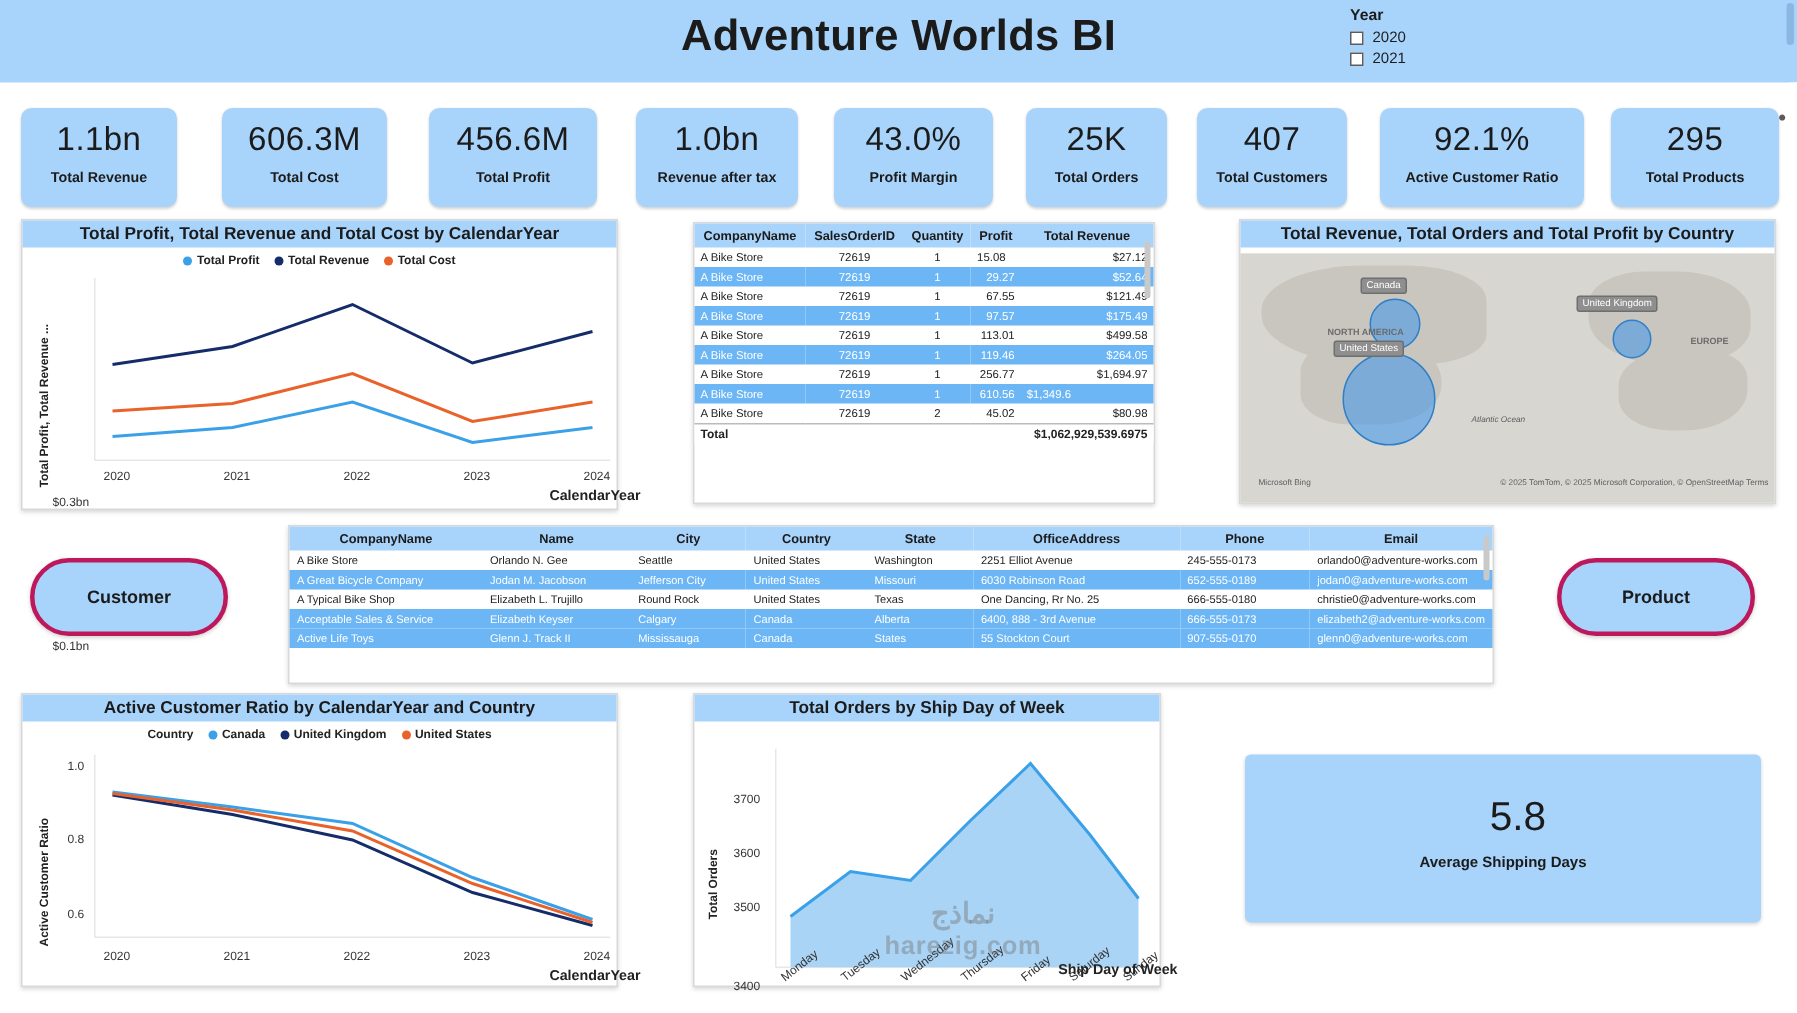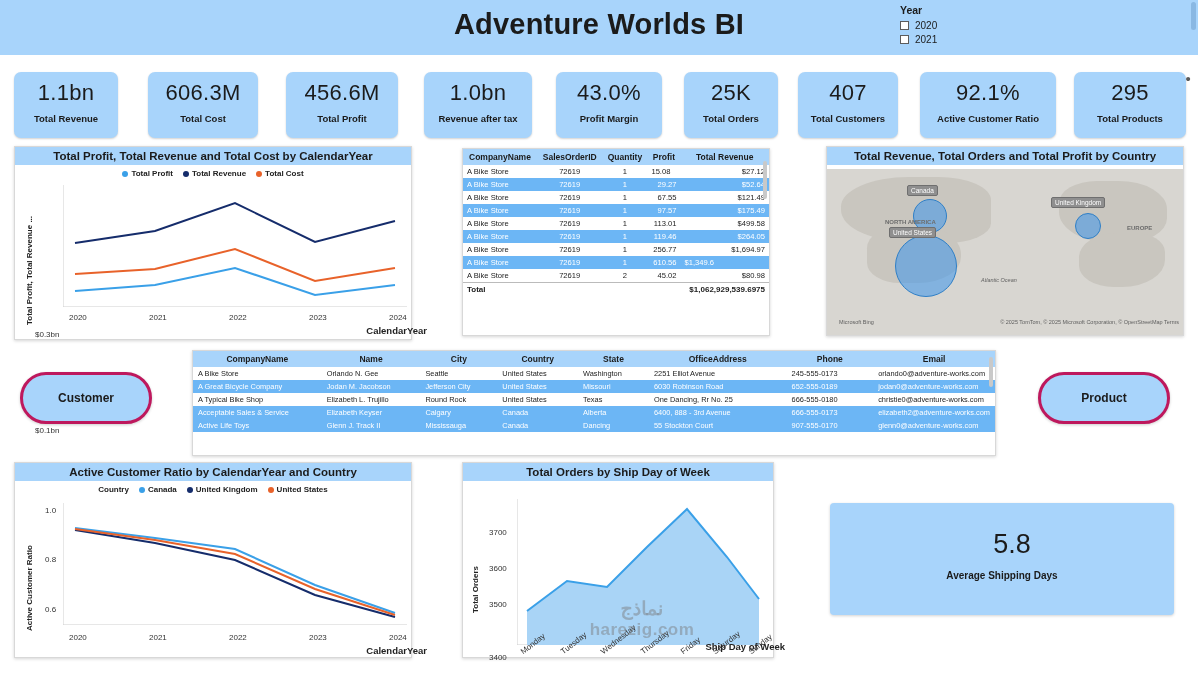--- a/index.html
+++ b/index.html
@@ -412,21 +412,21 @@
           <td>Alberta</td>
           <td>6400, 888 - 3rd Avenue</td>
           <td>666-555-0173</td>
           <td>elizabeth2@adventure-works.com</td>
         </tr>
       <tr class="alt">
           <td>Active Life Toys</td>
           <td>Glenn J. Track II</td>
           <td>Mississauga</td>
           <td>Canada</td>
-          <td>Dancing</td>
+          <td>States</td>
           <td>55 Stockton Court</td>
           <td>907-555-0170</td>
           <td>glenn0@adventure-works.com</td>
         </tr>
     </tbody>
   </table>
   <div class="v-scroll" style="top:6px;height:30px;"></div>
 </div>
 
 <div class="navbtn" style="left:20px;top:372px;">

